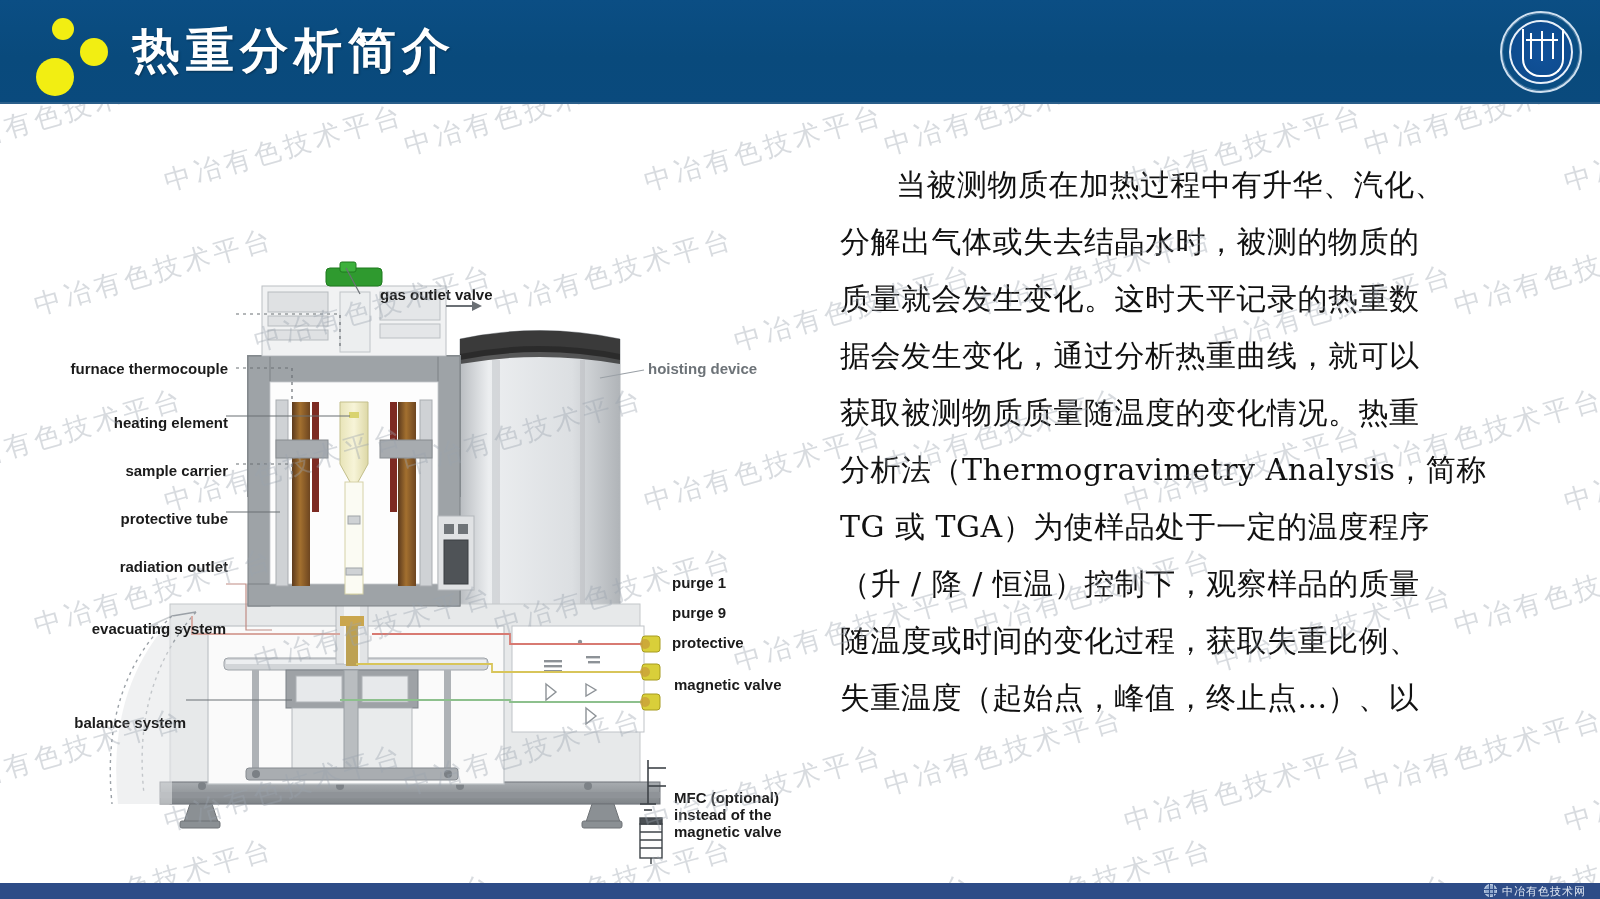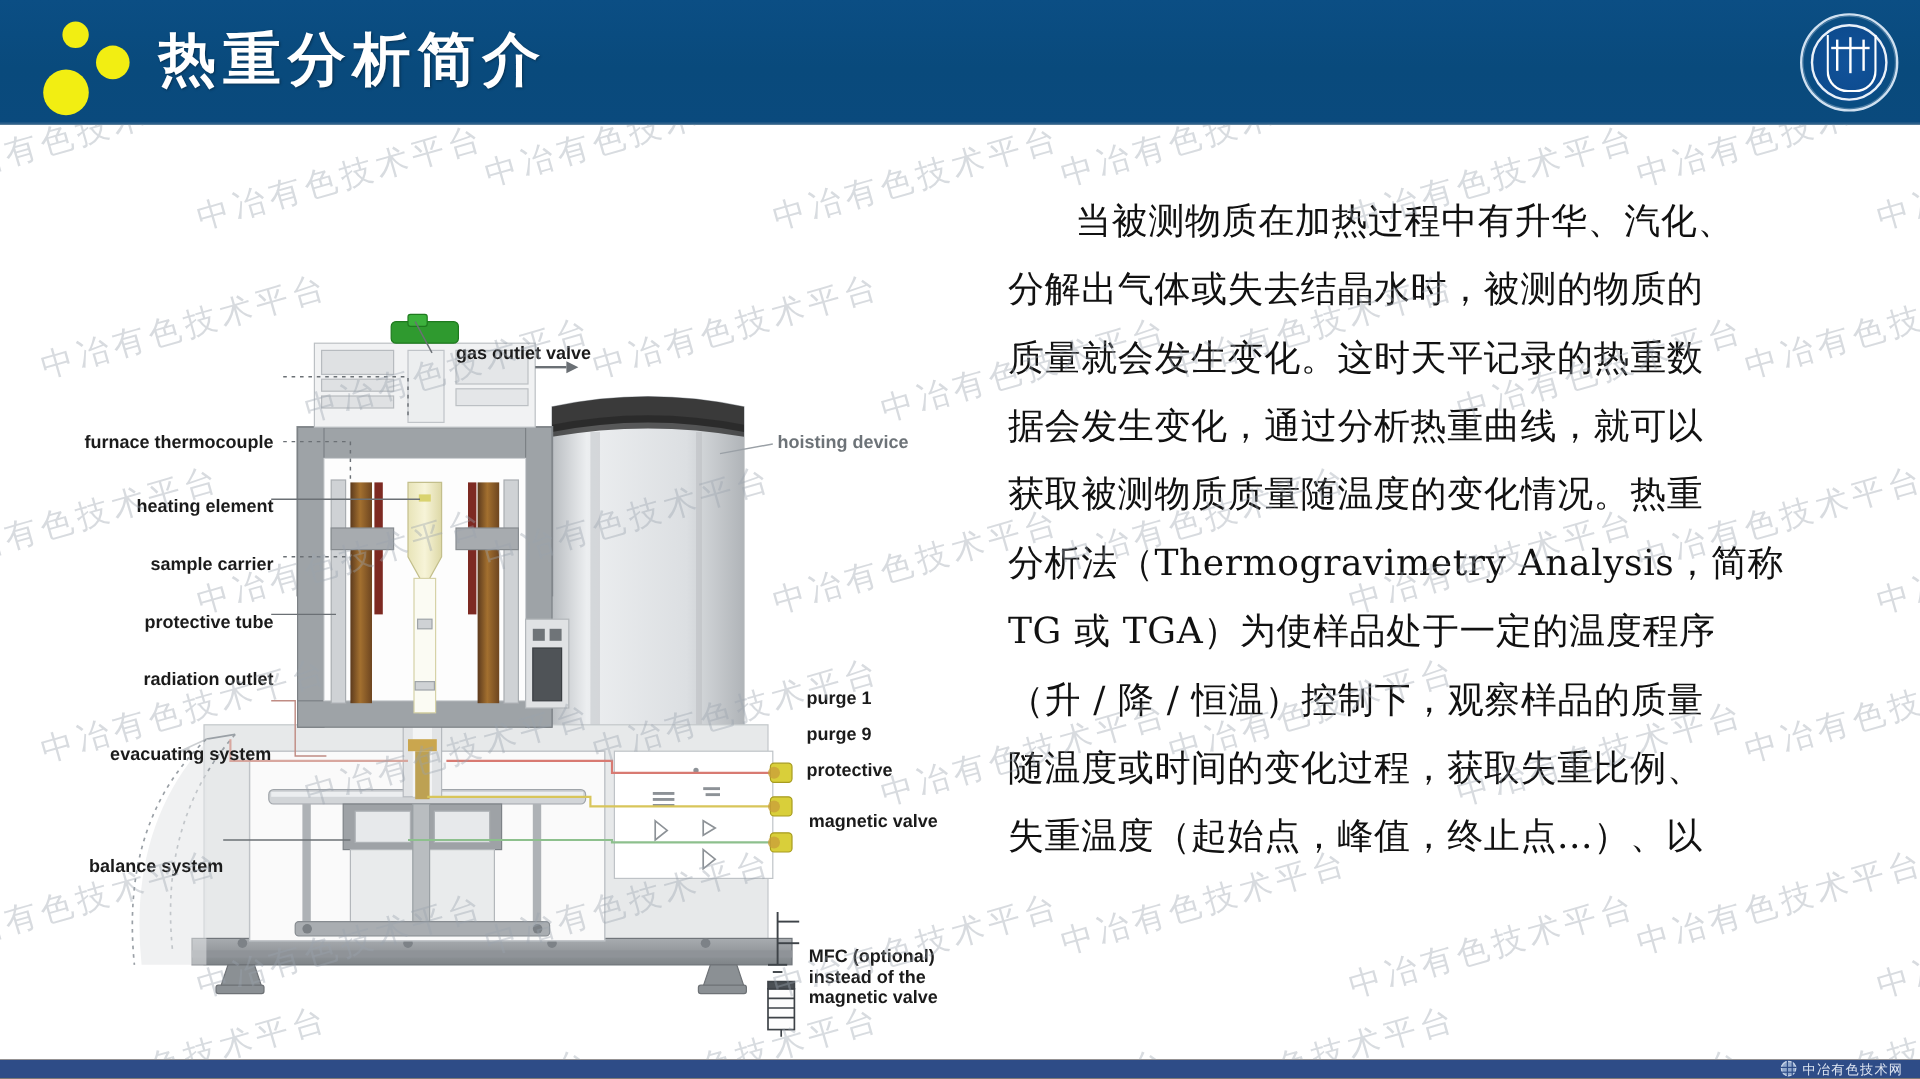--- a/index.html
+++ b/index.html
@@ -3,21 +3,21 @@
 <meta charset="utf-8">
 <title>热重分析简介</title>
 <style>
   html,body{margin:0;padding:0;}
   body{
     width:1600px;height:899px;
     background:#ffffff;
     font-family:"Liberation Sans","DejaVu Sans",sans-serif;
     overflow:hidden;position:relative;
   }
-  .slide{position:absolute;inset:0;width:1600px;height:899px;background:#a16207;overflow:hidden;}
+  .slide{position:absolute;inset:0;width:1600px;height:899px;background:#15803d;overflow:hidden;}
 
   
   .header{
     position:absolute;left:0;top:0;width:1600px;height:104px;
     background:#0a4d82;
     background:linear-gradient(180deg,#0b4e84 0%,#094a7c 55%,#0a4a7d 100%);
     overflow:hidden;
   }
   .header-underline{
     position:absolute;left:0;top:102px;width:1600px;height:3px;background:#2b5f8a;

